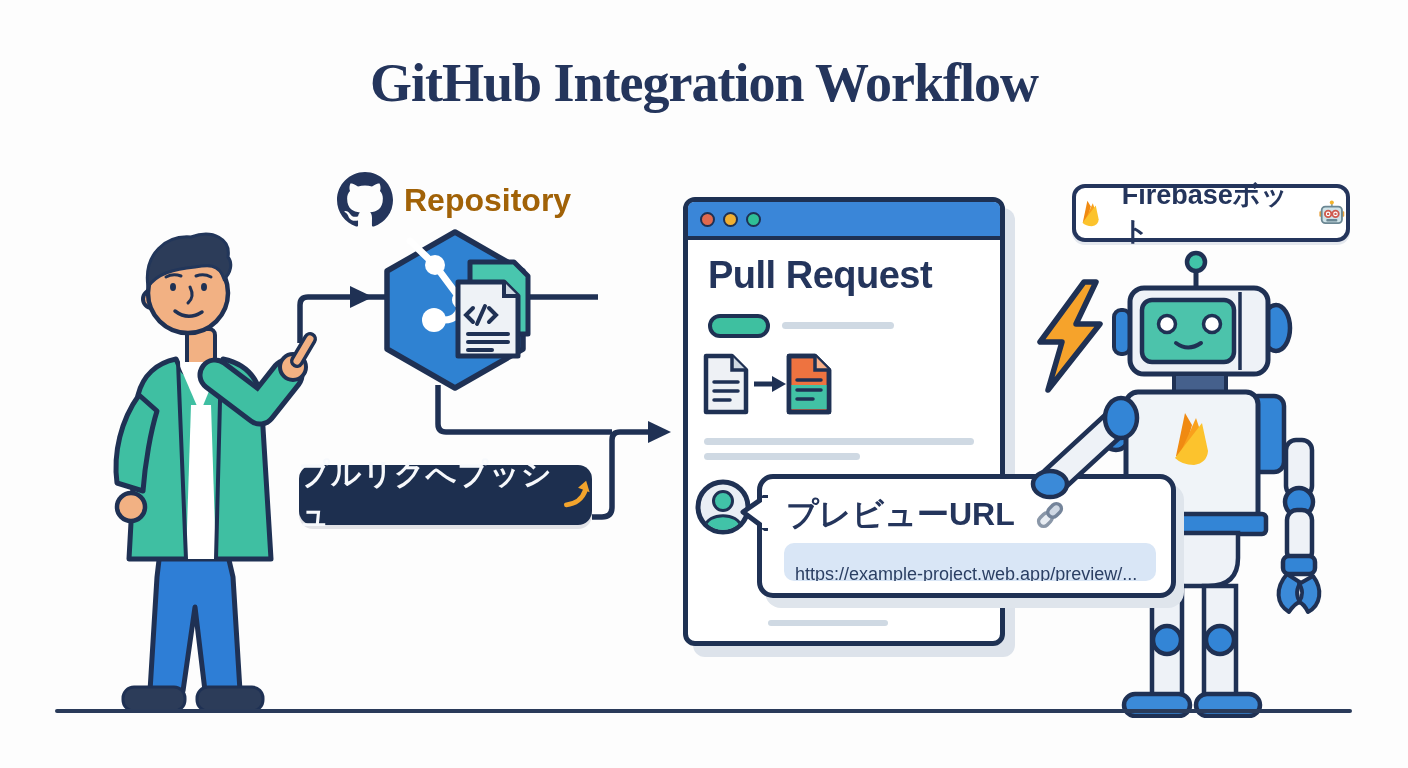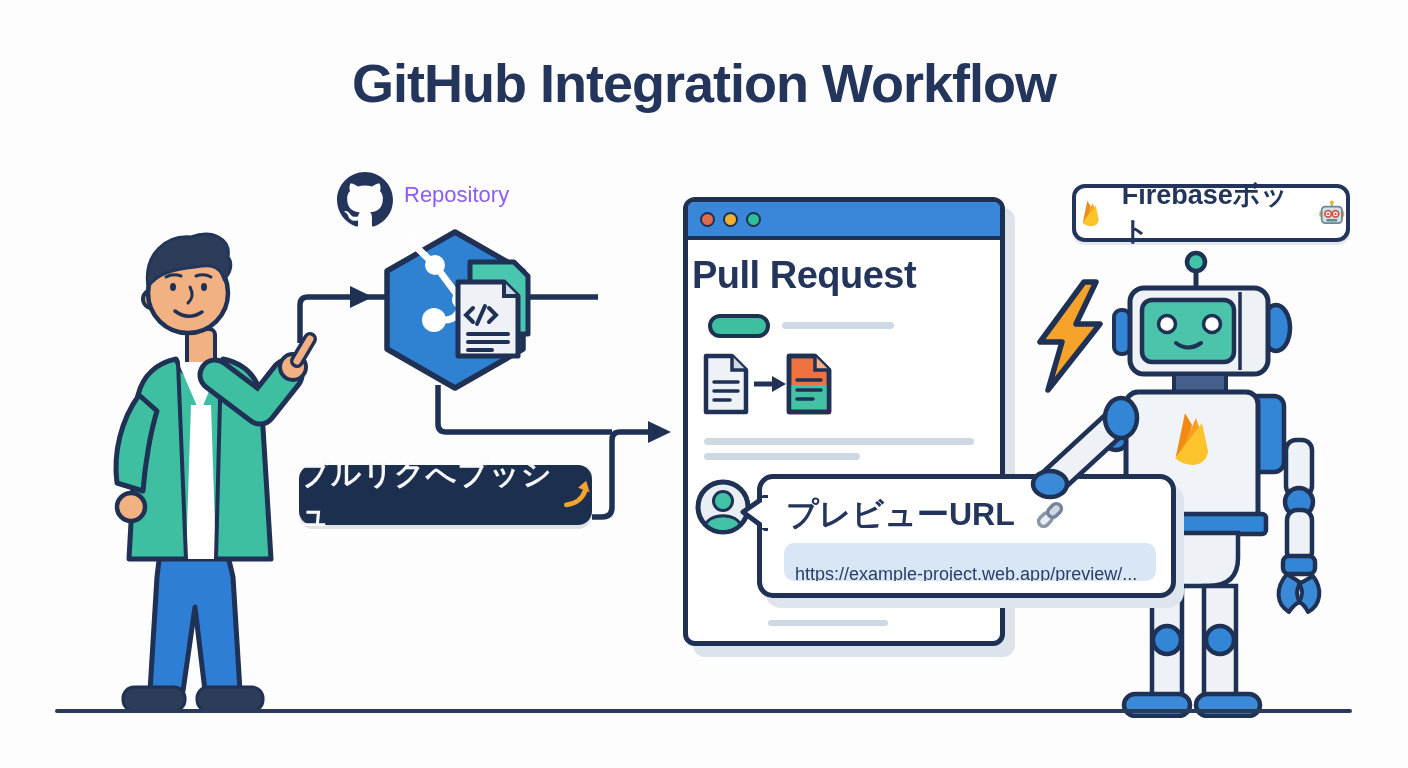--- a/index.html
+++ b/index.html
@@ -1,32 +1,32 @@
 <!DOCTYPE html>
 <html><head>
 <meta charset="utf-8">
 <style>
   html,body{margin:0;padding:0;}
   .canvas{position:relative;width:1408px;height:768px;background:#fdfdfd;overflow:hidden;
           font-family:"Liberation Sans","DejaVu Sans",sans-serif;color:#24355c;}
   .abs{position:absolute;}
   .page-title{width:100%;text-align:center;top:52px;font-size:54px;font-weight:bold;
-              letter-spacing:-1px;color:#24355c;}
-  .repo-label{left:404px;top:182px;font-size:22px;font-weight:normal;color:#8b5cf6;}
+              letter-spacing:-1px;color:#24355c;font-family:Liberation Serif, serif;}
+  .repo-label{left:404px;top:182px;font-size:32px;font-weight:bold;color:#a16207;}
   .push-banner{left:299px;top:465px;width:293px;height:60px;background:#1d2f4f;border-radius:14px;
                display:flex;align-items:center;justify-content:center;gap:8px;
                box-shadow:0 4px 0 rgba(30,45,75,0.12);}
   .push-banner span{color:#f7f9fc;font-size:30px;font-weight:bold;letter-spacing:1px;}
   .browser{left:683px;top:197px;width:322px;height:449px;background:#ffffff;border:5px solid #1e3153;
            border-radius:12px;box-shadow:10px 11px 0 #dde3eb;box-sizing:border-box;}
   .browser-bar{position:absolute;left:0;top:0;right:0;height:34px;background:#3a86d8;
                border-bottom:4px solid #1e3153;border-radius:6px 6px 0 0;display:flex;
                align-items:center;padding-left:12px;gap:8px;}
   .dot{width:15px;height:15px;border-radius:50%;border:2.5px solid #1e3153;box-sizing:border-box;}
-  .pr-heading{left:4px;top:52px;font-size:38px;font-weight:bold;letter-spacing:-0.5px;color:#24355c;}
+  .pr-heading{left:20px;top:52px;font-size:38px;font-weight:bold;letter-spacing:-0.5px;color:#24355c;}
   .status-pill{left:20px;top:112px;width:62px;height:24px;background:#3ec0a0;border:4px solid #1e3153;
                border-radius:14px;box-sizing:border-box;}
   .gline{background:#cfd9e3;border-radius:4px;}
   .bubble{left:757px;top:474px;width:419px;height:124px;background:#ffffff;border:5px solid #1f3154;
           border-radius:16px;box-shadow:8px 10px 0 #dfe5ec;box-sizing:border-box;}
   .bubble-heading{left:24px;top:14px;display:flex;align-items:center;gap:17px;
                   font-size:32px;font-weight:bold;color:#24355c;}
   .url-pill{left:22px;top:64px;width:372px;height:38px;background:#d9e6f6;border-radius:10px;
             font-size:18px;line-height:38px;padding:12px 11px;color:#2b3f63;white-space:nowrap;
             overflow:hidden;box-sizing:border-box;}

